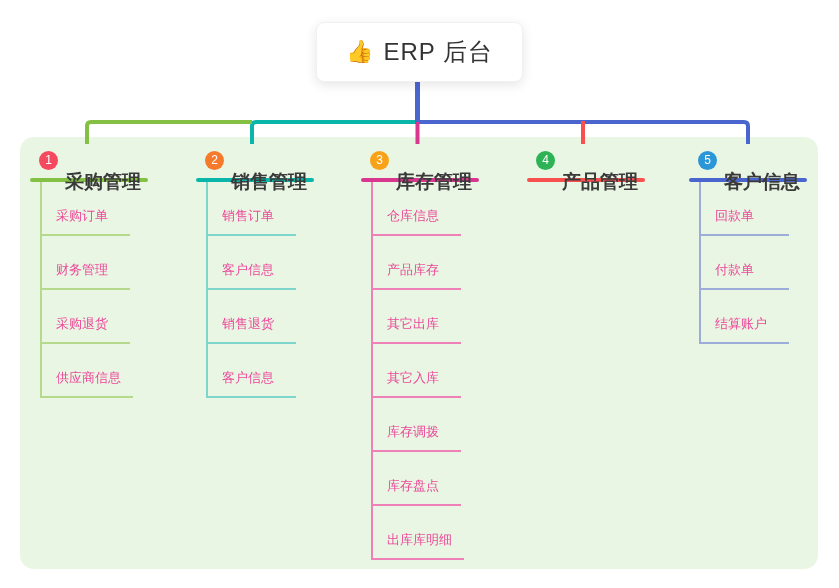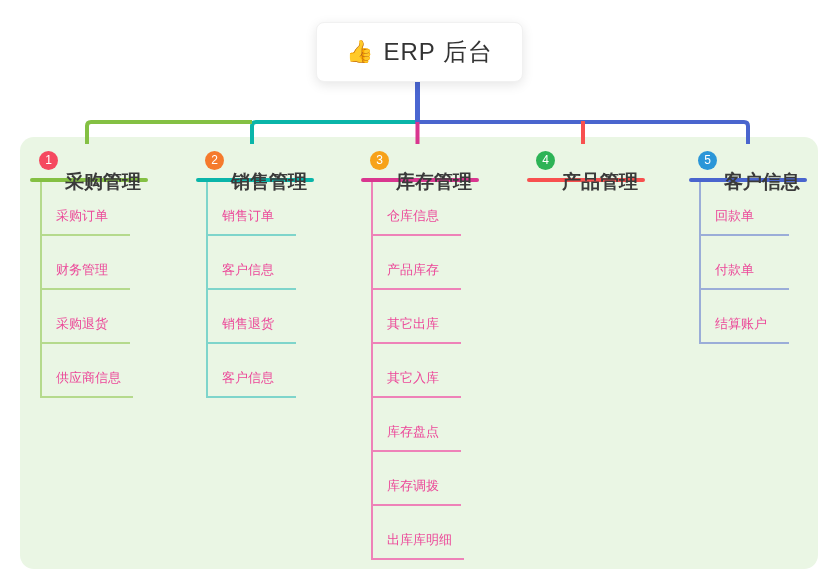--- a/index.html
+++ b/index.html
@@ -167,22 +167,22 @@
     <div class="topic">
       <span class="badge">3</span>
       <span class="topic-title">库存管理</span>
     </div>
     <div class="topic-line"></div>
     <div class="children">
       <div class="child">仓库信息</div>
       <div class="child">产品库存</div>
       <div class="child">其它出库</div>
       <div class="child">其它入库</div>
+      <div class="child">库存调拨</div>
       <div class="child">库存盘点</div>
-      <div class="child">库存调拨</div>
       <div class="child">出库库明细</div>
     </div>
   </div>
 
   <div class="branch branch-4" style="--main: #f8504f; --badge: #2db356; --child: #f8a3a3;">
     <div class="topic">
       <span class="badge">4</span>
       <span class="topic-title">产品管理</span>
     </div>
     <div class="topic-line"></div>

